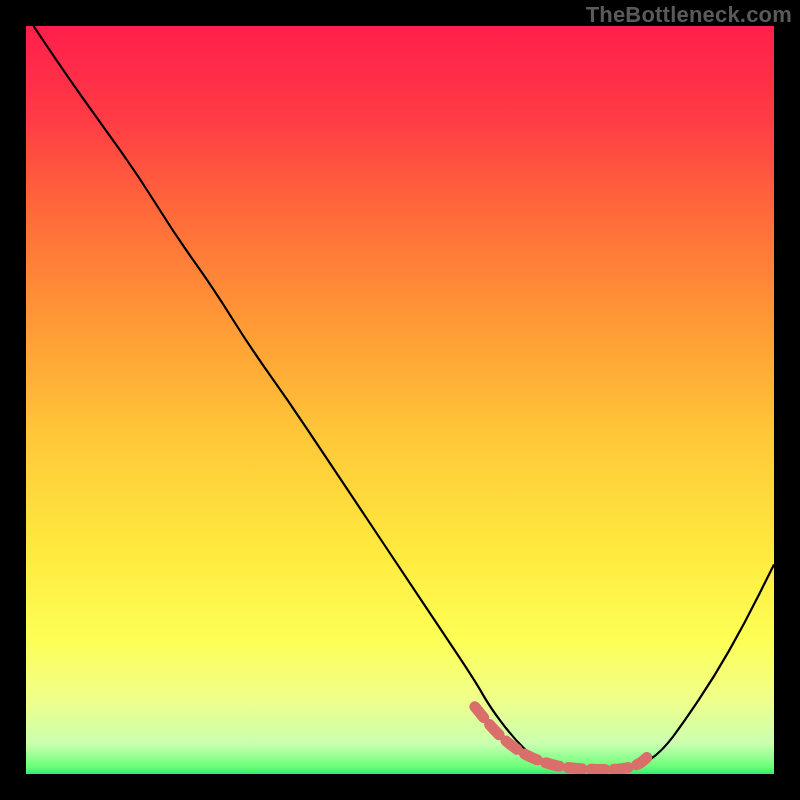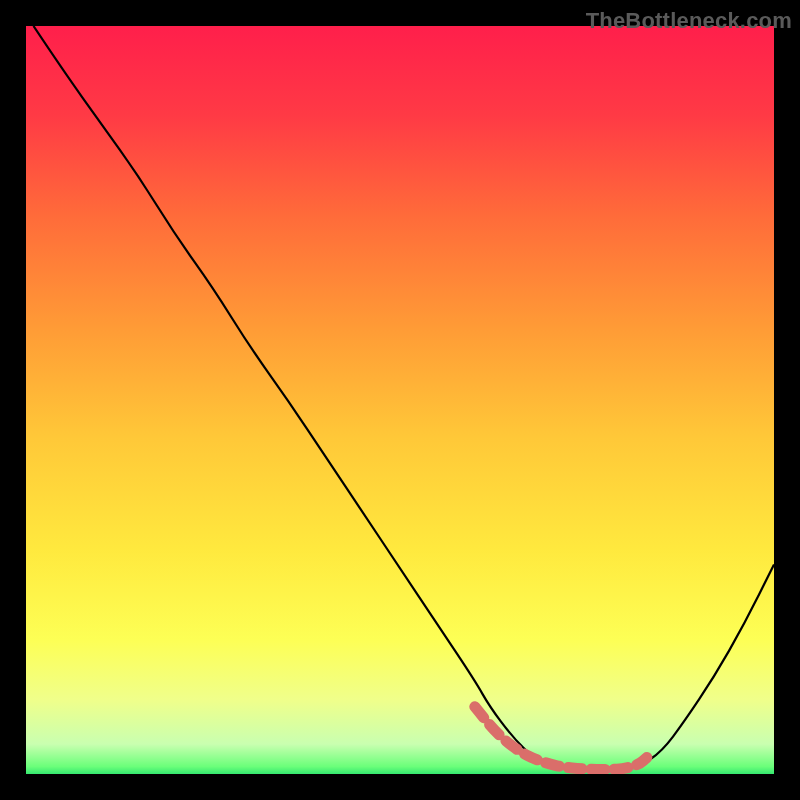--- a/index.html
+++ b/index.html
@@ -12,21 +12,21 @@
     overflow: hidden;
   }
   .container {
     position: relative;
     width: 800px;
     height: 800px;
     background: #000;
   }
   .watermark {
     position: absolute;
-    top: 8px;
+    top: 2px;
     right: 8px;
     color: #5a5a5a;
     font-size: 22px;
     font-weight: 600;
     letter-spacing: 0.2px;
     z-index: 20;
   }
   .plot-area {
     position: absolute;
     left: 26px;

